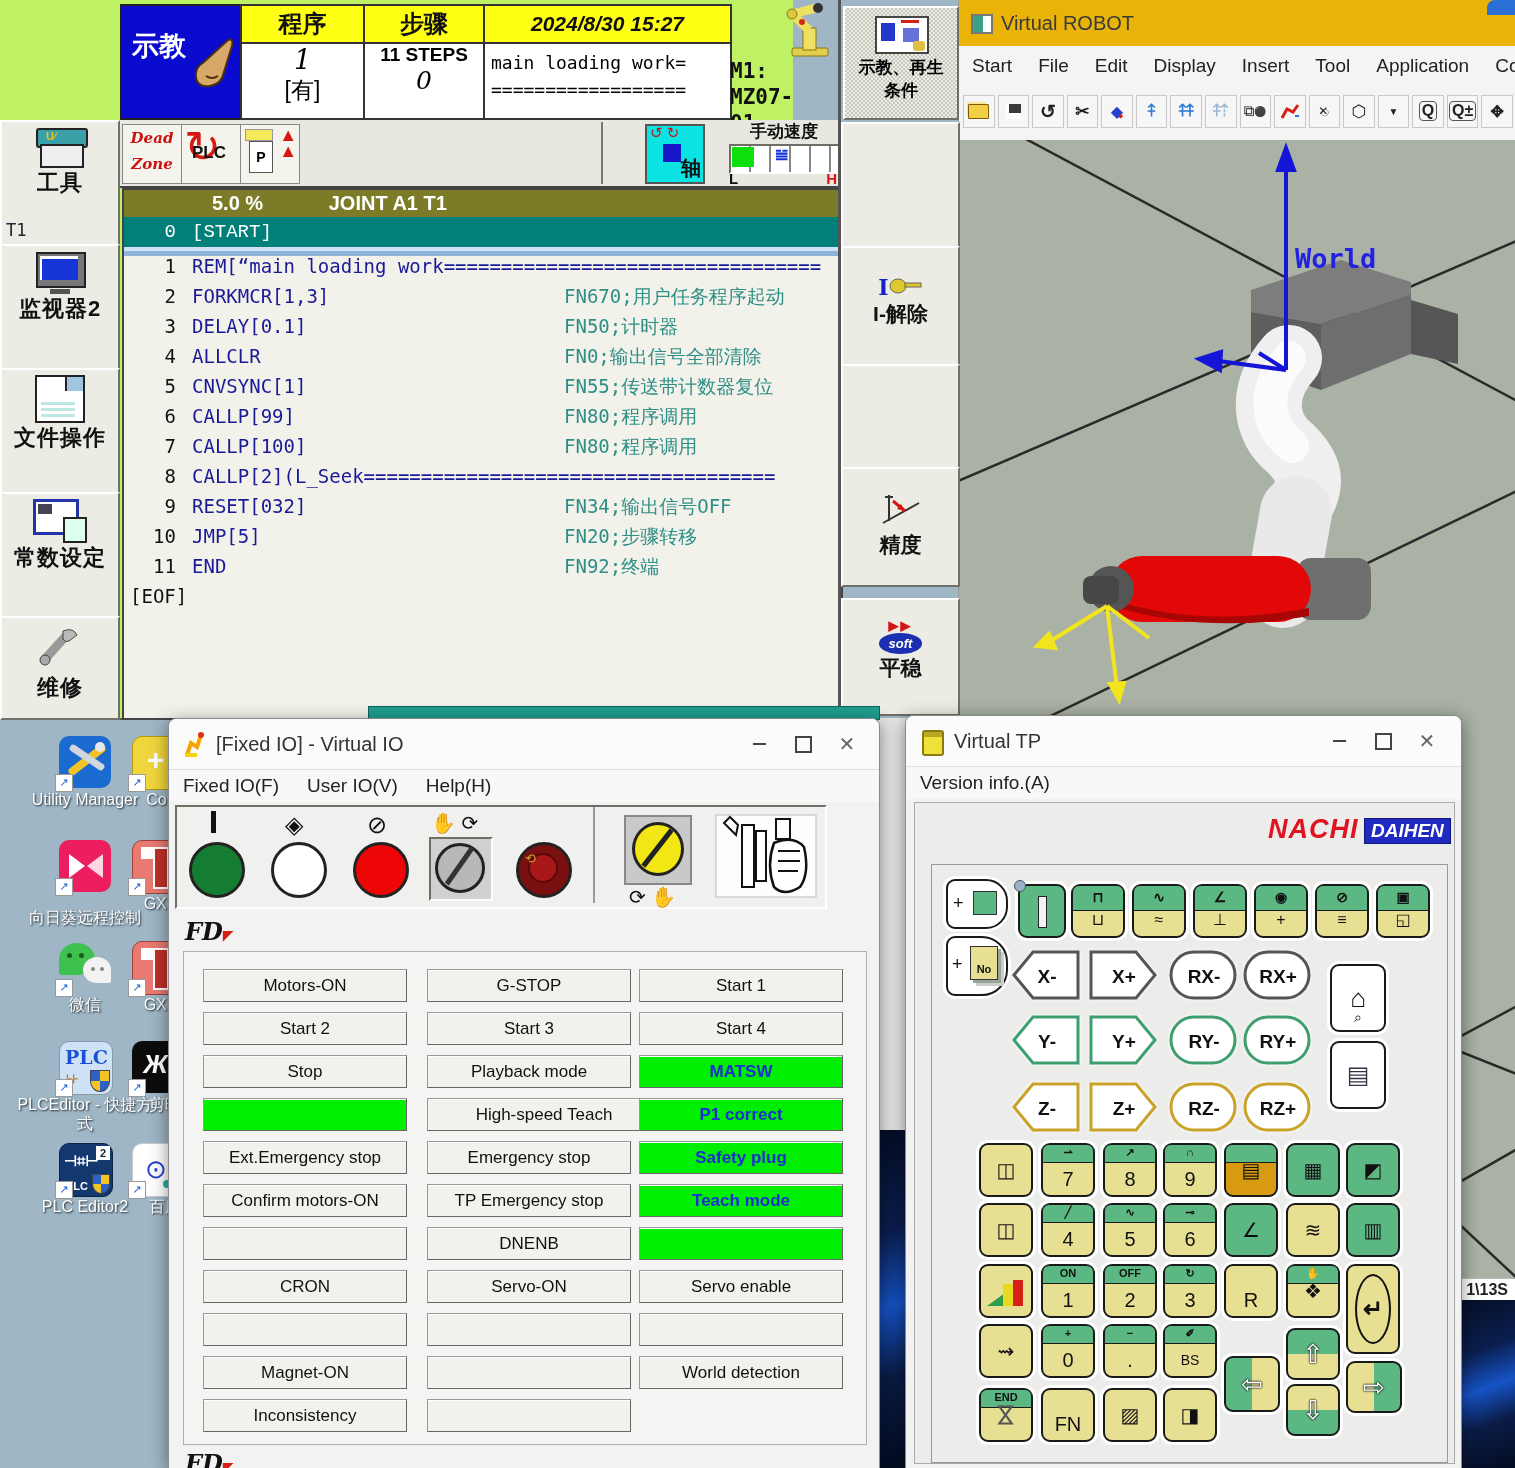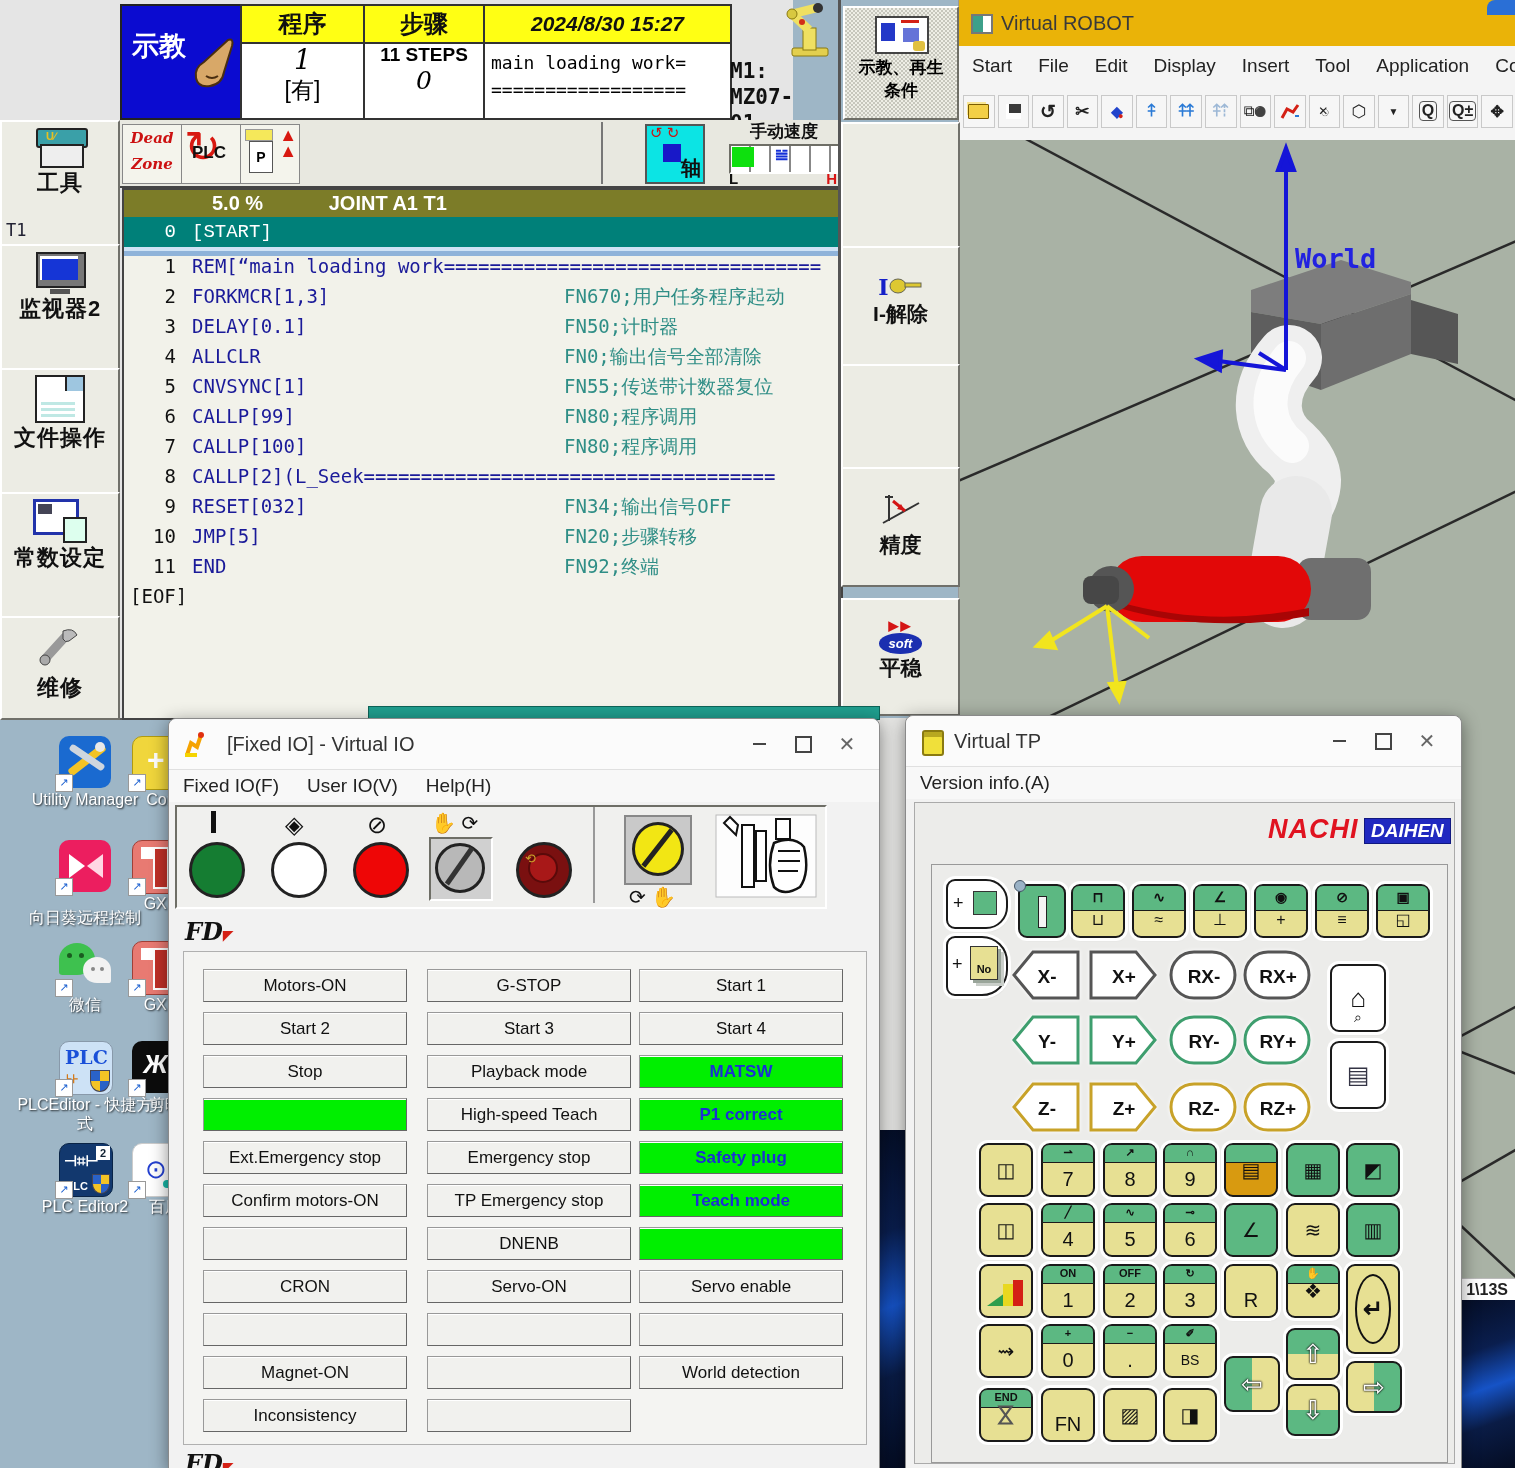--- a/index.html
+++ b/index.html
@@ -4,21 +4,21 @@
 <style>
   html,body{margin:0;padding:0;}
   #screen{position:relative;width:1515px;height:1468px;overflow:hidden;
     background:#9eb6c6;font-family:"Liberation Sans",sans-serif;-webkit-font-smoothing:antialiased;}
   .abs{position:absolute;}
   
   .raised{border:2px solid;border-color:#ffffff #6e6e66 #6e6e66 #ffffff;}
   .sunken{border:2px solid;border-color:#6e6e66 #ffffff #ffffff #6e6e66;}
   .dither{background-image:repeating-conic-gradient(#c6c6bc 0% 25%,#eeeee6 0% 50%);background-size:4px 4px;}
   
-  #pendant{left:0;top:0;width:793px;height:718px;background:#e5e5e5;border-bottom:2px solid #555;}
+  #pendant{left:0;top:0;width:793px;height:718px;background:#bef264;border-bottom:2px solid #555;}
   .yellowhdr{background:var(--hdr-yellow);border-bottom:2px solid #333;color:#111;font-weight:bold;
     text-align:center;font-size:24px;line-height:36px;height:36px;}
   .panelbox{background:#fff;border:2px solid #333;}
   .sb-btn{left:0;width:116px;background:#ecece4;border:2px solid;border-color:#fff #70706a #70706a #fff;
     text-align:center;color:#111;}
   .sb-label{font-size:22px;font-weight:bold;letter-spacing:1px;}
   .rp-btn{left:841px;width:115px;background:#ecece4;border:2px solid;border-color:#fff #70706a #70706a #fff;
     text-align:center;color:#111;font-weight:bold;}
   #prog-area{left:122px;top:188px;width:716px;height:528px;background:#f2f2ea;border:2px solid #444;border-right:3px solid #444;}
   #prog-header{height:28px;background:linear-gradient(90deg,#a9c5df,#dcecf8);color:#15255f;font-weight:bold;
@@ -464,21 +464,21 @@
 
   <div class="abs" style="left:368px;top:706px;width:510px;height:12px;background:#1f9e8e;border:1px solid #0d6458;"></div>
 
   <div id="fixedio" class="win abs" style="left:168px;top:718px;width:710px;height:750px;">
     <div class="titlebar">
       <svg style="margin-left:14px;" width="24" height="26" viewBox="0 0 24 26">
         <path d="M4 24 L8 12 L14 16 L18 4" stroke="#f5a300" stroke-width="4" fill="none"></path>
         <circle cx="18" cy="4" r="3" fill="#e03010"></circle>
           <rect x="2" y="22" width="12" height="4" fill="#f5d400"></rect>
       </svg>
-      <span style="margin-left:20px;">[Fixed IO] - Virtual IO</span>
+      <span style="margin-left:9px;">[Fixed IO] - Virtual IO</span>
       <div class="t-controls" style="margin-right:10px;">
         <span class="tc">
             <span class="min"></span>
           </span>
         <span class="tc">
             <span class="max"></span>
           </span>
         <span class="tc close">✕</span>
       </div>
     </div>
@@ -529,21 +529,21 @@
         <div class="iogrid-btn" style="left: 34px; top: 250px;">Motors-ON</div>
         <div class="iogrid-btn" style="left: 258px; top: 250px;">G-STOP</div>
         <div class="iogrid-btn" style="left: 470px; top: 250px;">Start 1</div>
         <div class="iogrid-btn" style="left: 34px; top: 293px;">Start 2</div>
         <div class="iogrid-btn" style="left: 258px; top: 293px;">Start 3</div>
         <div class="iogrid-btn" style="left: 470px; top: 293px;">Start 4</div>
         <div class="iogrid-btn" style="left: 34px; top: 336px;">Stop</div>
         <div class="iogrid-btn" style="left: 258px; top: 336px;">Playback mode</div>
         <div class="iogrid-btn on" style="left: 470px; top: 336px;">MATSW</div>
         <div class="iogrid-btn on" style="left: 34px; top: 379px;"></div>
-        <div class="iogrid-btn" style="left: 258px; top: 379px;">High-speed Teach</div>
+        <div class="iogrid-btn" style="left: 258px; top: 379px; padding-left: 15px;">High-speed Teach</div>
         <div class="iogrid-btn on" style="left: 470px; top: 379px;">P1 correct</div>
         <div class="iogrid-btn" style="left: 34px; top: 422px;">Ext.Emergency stop</div>
         <div class="iogrid-btn" style="left: 258px; top: 422px;">Emergency stop</div>
         <div class="iogrid-btn on" style="left: 470px; top: 422px;">Safety plug</div>
         <div class="iogrid-btn" style="left: 34px; top: 465px;">Confirm motors-ON</div>
         <div class="iogrid-btn" style="left: 258px; top: 465px;">TP Emergency stop</div>
         <div class="iogrid-btn on" style="left: 470px; top: 465px;">Teach mode</div>
         <div class="iogrid-btn" style="left: 34px; top: 508px;"></div>
         <div class="iogrid-btn" style="left: 258px; top: 508px;">DNENB</div>
         <div class="iogrid-btn on" style="left: 470px; top: 508px;"></div>

